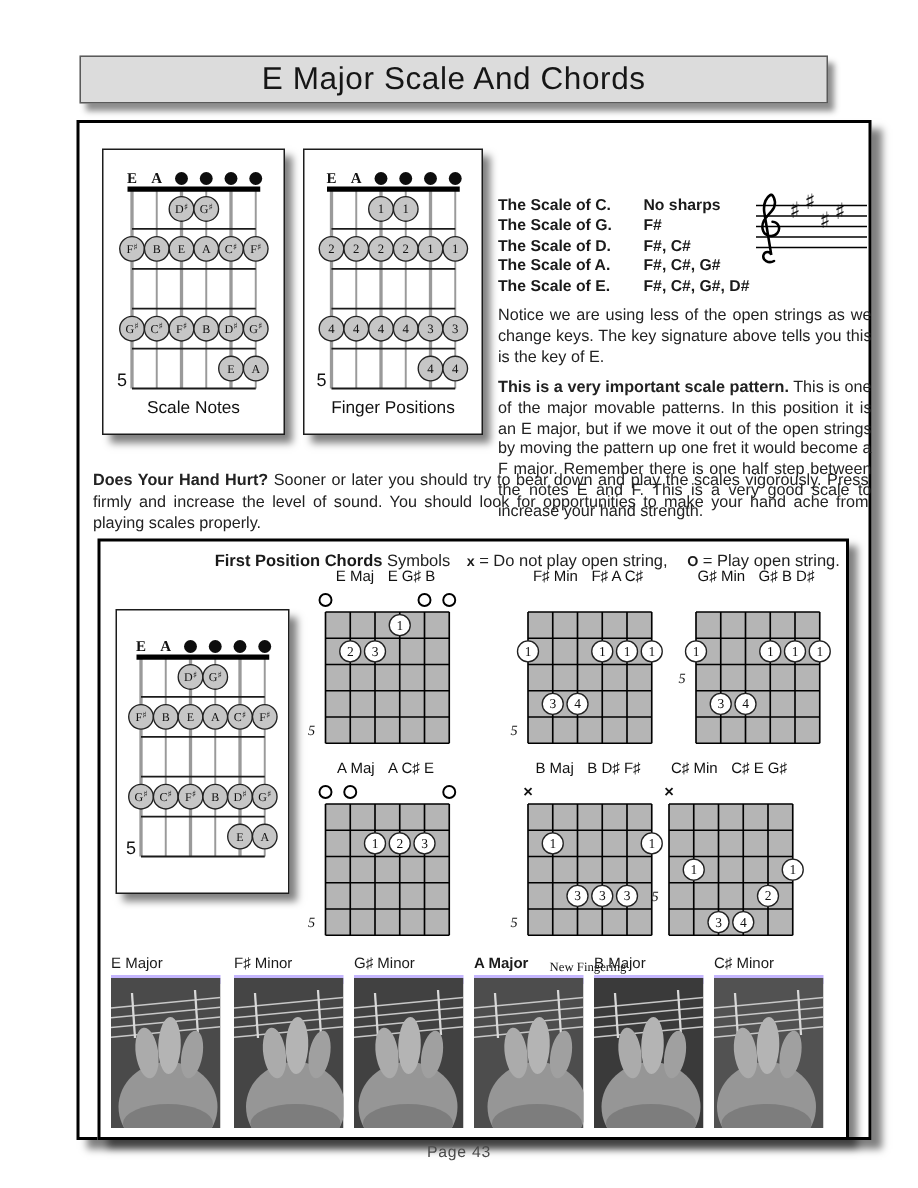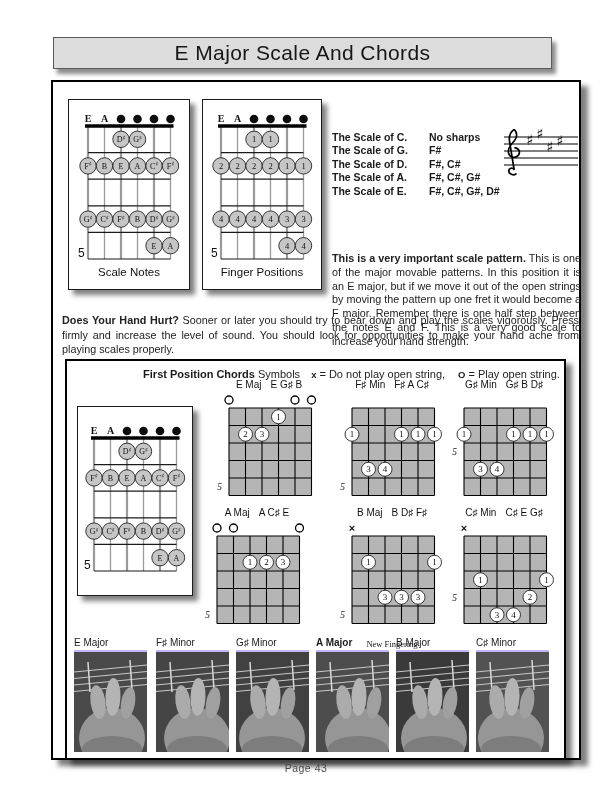--- a/index.html
+++ b/index.html
@@ -213,20 +213,21 @@
             <line x1="12" y1="15" x2="86" y2="15" stroke="#000" stroke-width="1"></line>
             <line x1="12" y1="22" x2="86" y2="22" stroke="#000" stroke-width="1"></line>
             <line x1="12" y1="29" x2="86" y2="29" stroke="#000" stroke-width="1"></line>
             <line x1="12" y1="36" x2="86" y2="36" stroke="#000" stroke-width="1"></line>
             <path d="M24 45 c-3.5 2 -8 -0.5 -7 -4 c0.8 -2.6 4.6 -2.6 5.2 0 l-4.6 -28 c-1 -6 1.4 -10.4 4.6 -12.6 c2.8 2.6 3.6 7.4 0.2 11.4 c-3.2 3.8 -7 6.6 -6 11.8 c0.9 4.8 6.8 6.2 9.8 2.8 c2.4 -2.8 1 -7.4 -3.2 -7.6" stroke="#000" stroke-width="1.7" fill="none" stroke-linecap="round"></path>
             <text x="38" y="16" font-size="15" font-family="&quot;DejaVu Sans&quot;,sans-serif" text-anchor="middle" fill="#111" font-weight="bold">♯</text>
             <text x="48" y="10" font-size="15" font-family="&quot;DejaVu Sans&quot;,sans-serif" text-anchor="middle" fill="#111" font-weight="bold">♯</text>
             <text x="58" y="23" font-size="15" font-family="&quot;DejaVu Sans&quot;,sans-serif" text-anchor="middle" fill="#111" font-weight="bold">♯</text>
             <text x="68" y="17" font-size="15" font-family="&quot;DejaVu Sans&quot;,sans-serif" text-anchor="middle" fill="#111" font-weight="bold">♯</text>
           </svg></div>
+      <p class="para" id="para-notice">Notice we are using less of the open strings as we change keys. The key signature above tells you this is the key of E.</p>
       <p class="para" id="para-important"><b>This is a very important scale pattern.</b><span> This is one of the major movable patterns. In this position it is an E major, but if we move it out of the open strings by moving the pattern up one fret it would become a F major. Remember there is one half step between the notes E and F. This is a very good scale to increase your hand strength.</span></p>
     </div>
 
     <p class="para" id="para-hand"><b>Does Your Hand Hurt?</b><span> Sooner or later you should try to bear down and play the scales vigorously.  Press firmly and increase the level of sound. You should look for opportunities to make your hand ache from playing scales properly.</span></p>
 
     <div id="fpc-box">
       <div id="fpc-heading">
         <b>First Position Chords</b>
         <span class="leg">Symbols</span>
         <span class="legx">x</span>
@@ -285,21 +286,21 @@
               <text x="95.5" y="115.10000000000001" font-size="8" font-family="&quot;Liberation Serif&quot;,serif" text-anchor="middle" fill="#111">G<tspan dy="-2.5" font-size="6" font-family="&quot;DejaVu Sans&quot;,sans-serif">♯</tspan></text>
               <circle cx="79" cy="138.70000000000002" r="8.2" fill="#c6c6c6" stroke="#222" stroke-width="0.9"></circle>
               <text x="79" y="141.70000000000002" font-size="8" font-family="&quot;Liberation Serif&quot;,serif" text-anchor="middle" fill="#111">E</text>
               <circle cx="95.5" cy="138.70000000000002" r="8.2" fill="#c6c6c6" stroke="#222" stroke-width="0.9"></circle>
               <text x="95.5" y="141.70000000000002" font-size="8" font-family="&quot;Liberation Serif&quot;,serif" text-anchor="middle" fill="#111">A</text>
               <text x="3" y="150" font-size="12" font-family="&quot;Liberation Sans&quot;,sans-serif" text-anchor="start" fill="#111">5</text>
             </svg>
           </div>
       </div>
       <div id="chords-grid">
-          <div class="chord-block" style="left: 140px; top: 17px;">
+          <div class="chord-block" style="left: 128px; top: 17px;">
             <div class="chord-title"><span class="cname">E Maj</span><span class="cnotes">E G♯ B</span></div>
             <svg width="124" height="106">
               <circle cx="22" cy="9" r="4" fill="none" stroke="#000" stroke-width="1.3"></circle>
               <circle cx="88" cy="9" r="4" fill="none" stroke="#000" stroke-width="1.3"></circle>
               <circle cx="104.5" cy="9" r="4" fill="none" stroke="#000" stroke-width="1.3"></circle>
               <rect x="22" y="17" width="82.5" height="87.5" fill="#b5b5b5"></rect>
               <line x1="22" y1="17" x2="22" y2="104.5" stroke="#000" stroke-width="1.1"></line>
               <line x1="22" y1="17" x2="104.5" y2="17" stroke="#000" stroke-width="1.1"></line>
               <line x1="38.5" y1="17" x2="38.5" y2="104.5" stroke="#000" stroke-width="1.1"></line>
               <line x1="22" y1="34.5" x2="104.5" y2="34.5" stroke="#000" stroke-width="1.1"></line>
@@ -434,21 +435,21 @@
               <circle cx="55" cy="78.25" r="7" fill="#fff" stroke="#222" stroke-width="0.9"></circle>
               <text x="55" y="81.25" font-size="9" font-family="&quot;Liberation Serif&quot;,serif" text-anchor="middle" fill="#111">3</text>
               <circle cx="71.5" cy="78.25" r="7" fill="#fff" stroke="#222" stroke-width="0.9"></circle>
               <text x="71.5" y="81.25" font-size="9" font-family="&quot;Liberation Serif&quot;,serif" text-anchor="middle" fill="#111">3</text>
               <circle cx="88" cy="78.25" r="7" fill="#fff" stroke="#222" stroke-width="0.9"></circle>
               <text x="88" y="81.25" font-size="9" font-family="&quot;Liberation Serif&quot;,serif" text-anchor="middle" fill="#111">3</text>
               <text x="15" y="99.25" font-size="9.5" font-family="&quot;Liberation Serif&quot;,serif" text-anchor="end" fill="#111" font-style="italic">5</text>
             </svg>
             <div class="chord-cap">New Fingering</div>
           </div>
-          <div class="chord-block" style="left: 375px; top: 145px;">
+          <div class="chord-block" style="left: 357px; top: 145px;">
             <div class="chord-title"><span class="cname">C♯ Min</span><span class="cnotes">C♯ E G♯</span></div>
             <svg width="124" height="106">
               <text x="22" y="12.5" font-size="11" font-family="&quot;Liberation Sans&quot;,sans-serif" text-anchor="middle" fill="#111" font-weight="bold">×</text>
               <rect x="22" y="17" width="82.5" height="87.5" fill="#b5b5b5"></rect>
               <line x1="22" y1="17" x2="22" y2="104.5" stroke="#000" stroke-width="1.1"></line>
               <line x1="22" y1="17" x2="104.5" y2="17" stroke="#000" stroke-width="1.1"></line>
               <line x1="38.5" y1="17" x2="38.5" y2="104.5" stroke="#000" stroke-width="1.1"></line>
               <line x1="22" y1="34.5" x2="104.5" y2="34.5" stroke="#000" stroke-width="1.1"></line>
               <line x1="55" y1="17" x2="55" y2="104.5" stroke="#000" stroke-width="1.1"></line>
               <line x1="22" y1="52" x2="104.5" y2="52" stroke="#000" stroke-width="1.1"></line>

